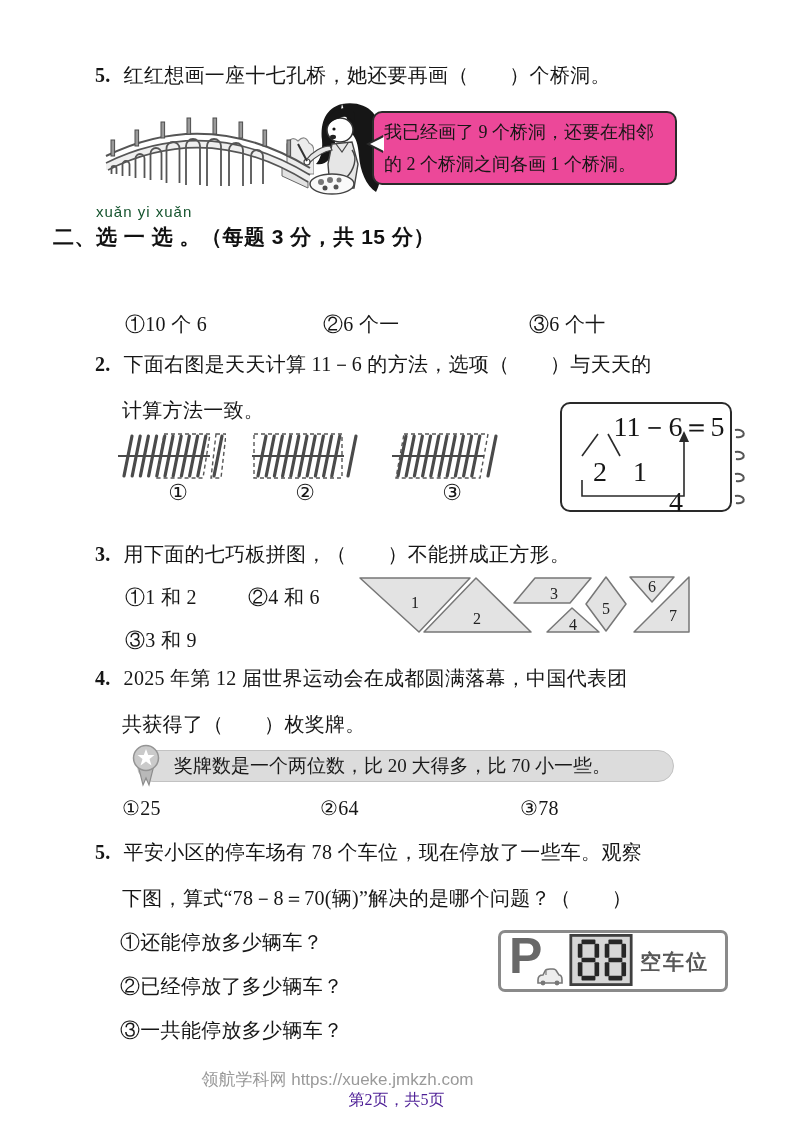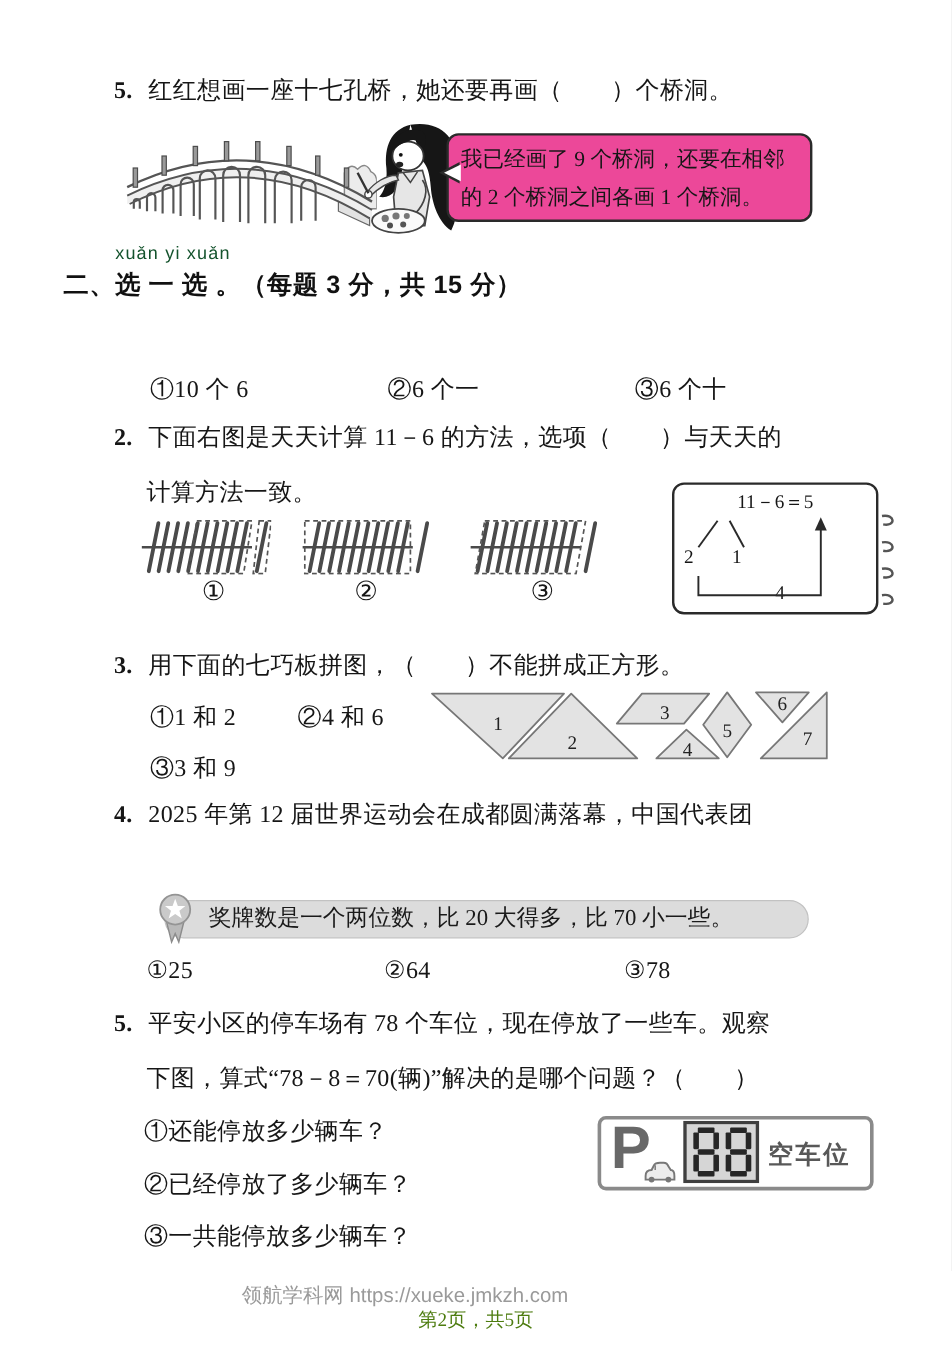--- a/index.html
+++ b/index.html
@@ -16,31 +16,31 @@
           border-radius:10px;background:#ec4899;padding:3px 10px;font-size:18px;line-height:32px;white-space:nowrap;}
   .bubble:before{content:"";position:absolute;left:-17px;top:22px;border:9px solid transparent;
           border-right:17px solid #2a2a2a;}
   .bubble:after{content:"";position:absolute;left:-11px;top:24px;border:7px solid transparent;
           border-right:14px solid #ffffff;}
   .hintPill{position:absolute;left:137px;top:750px;width:485px;height:30px;background:#dcdcdc;
           border:1px solid #c2c2c2;border-radius:16px;line-height:29px;font-size:19px;
           padding:0 14px 0 36px;white-space:nowrap;color:#1a1a1a;}
   .card{position:absolute;left:560px;top:402px;width:168px;height:106px;border:2px solid #2a2a2a;
         border-radius:10px;background:#fff;}
-  .cardTxt{position:absolute;font-size:16px;white-space:nowrap;}
+  .cardTxt{position:absolute;font-size:28px;white-space:nowrap;padding-left:23px;}
   .stickLabel{position:absolute;font-size:22px;width:24px;text-align:center;}
   .sign{position:absolute;left:498px;top:930px;width:224px;height:56px;border:3px solid #8a8a8a;
         border-radius:7px;background:#fff;}
   .signP{position:absolute;left:8px;top:-6px;font-family:"Liberation Sans","DejaVu Sans",sans-serif;
         font-weight:700;font-size:50px;color:#686868;}
   .signLabel{position:absolute;left:139px;top:15px;font-family:"Liberation Sans","DejaVu Sans",sans-serif;
         font-weight:700;font-size:21px;color:#585858;letter-spacing:2px;white-space:nowrap;}
   .footSite{position:absolute;left:0;top:1068px;width:675px;text-align:center;
         font-family:"Liberation Sans","DejaVu Sans",sans-serif;font-size:17px;color:#9a9a9a;}
-  .footPage{position:absolute;left:0;top:1090px;width:793px;text-align:center;font-size:16px;color:#4d7c0f;}
+  .footPage{position:absolute;left:0;top:1090px;width:793px;text-align:center;font-size:16px;color:#4c1d95;}
 </style>
 </head>
 <body>
 
 <div class="page">
 
   <div class="abs q" style="left:95px;top:62px;">
     <span class="qnum">5.</span><span>红红想画一座十七孔桥，她还要再画（　　）个桥洞。</span>
   </div>
 
@@ -220,20 +220,21 @@
       <text x="215" y="56">4</text>
       <text x="248" y="40">5</text>
       <text x="294" y="18">6</text>
       <text x="315" y="47">7</text>
     </g>
   </svg>
 
   <div class="abs q" style="left:95px;top:665px;">
     <span class="qnum">4.</span><span>2025 年第 12 届世界运动会在成都圆满落幕，中国代表团</span>
   </div>
+  <div class="abs q" style="left:122px;top:711px;">共获得了（　　）枚奖牌。</div>
 
   <div class="hintPill">奖牌数是一个两位数，比 20 大得多，比 70 小一些。</div>
   <svg class="abs" style="left:128px;top:743px;" width="36" height="46" viewBox="0 0 36 46">
     <polygon points="9,18 15,42 18,35 21,42 27,18" fill="#b9b9b9" stroke="#8c8c8c" stroke-width="1.2"></polygon>
     <circle cx="18" cy="15" r="12.5" fill="#cacaca" stroke="#949494" stroke-width="1.5"></circle>
     <polygon points="18,6 20.2,12 26.5,12 21.5,16 23.5,22.5 18,18.6 12.5,22.5 14.5,16 9.5,12 15.8,12" fill="#ffffff"></polygon>
   </svg>
 
   <span class="opt" style="left:122px;top:796px;">①25</span>
   <span class="opt" style="left:320px;top:796px;">②64</span>

